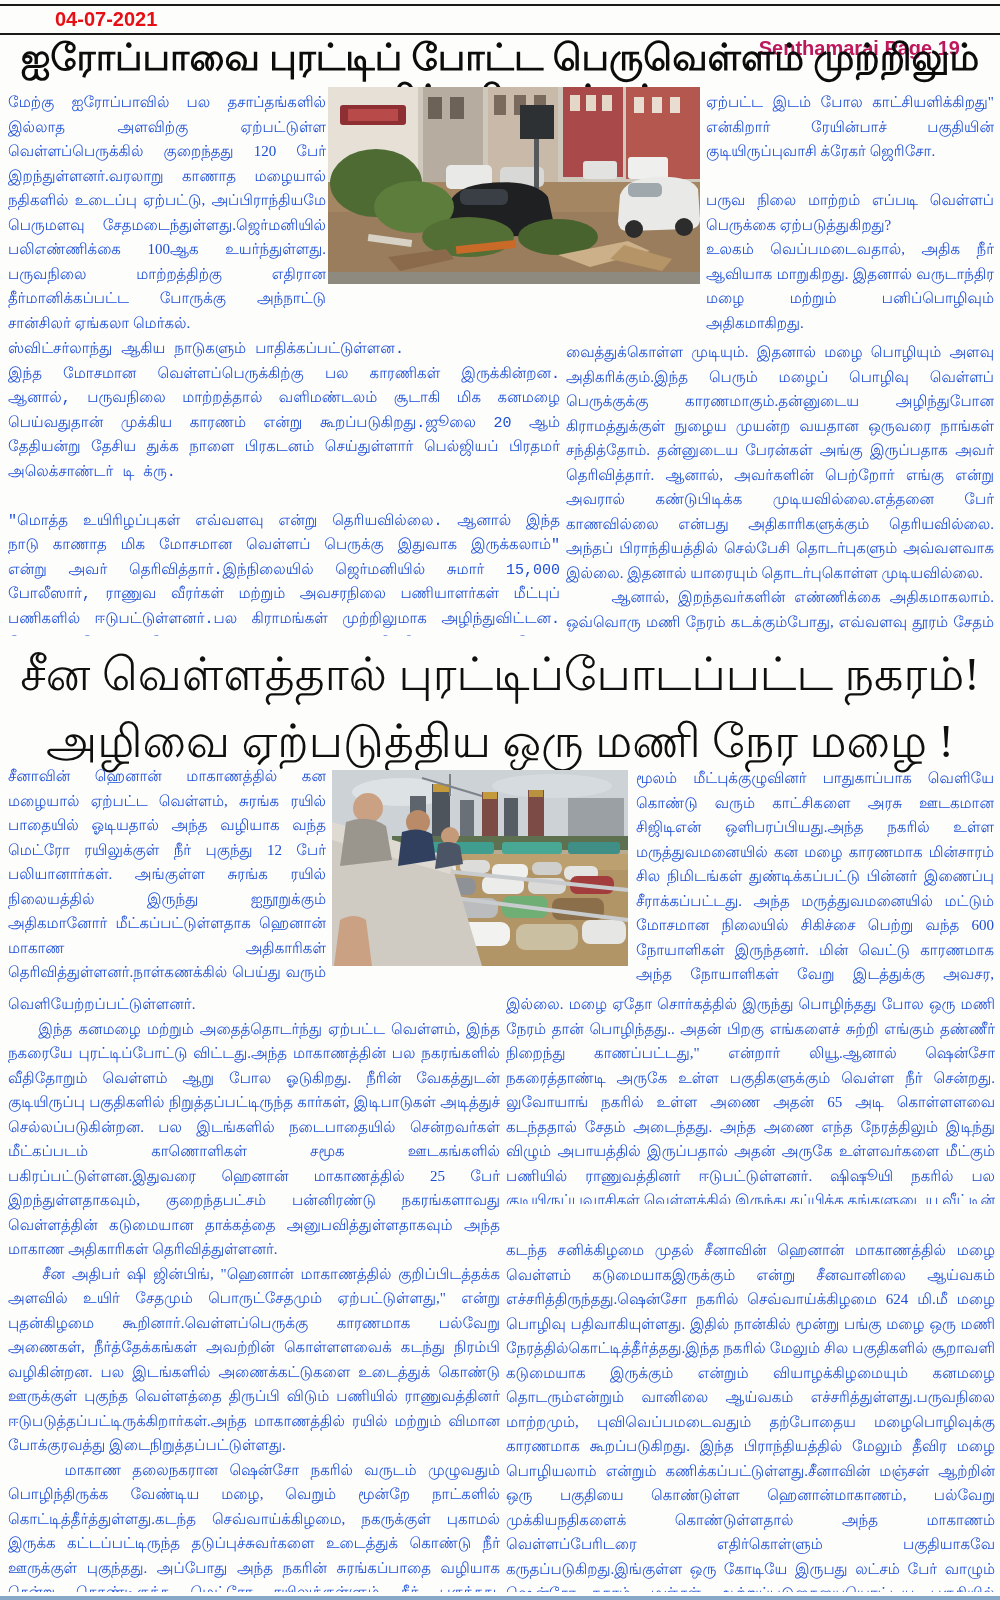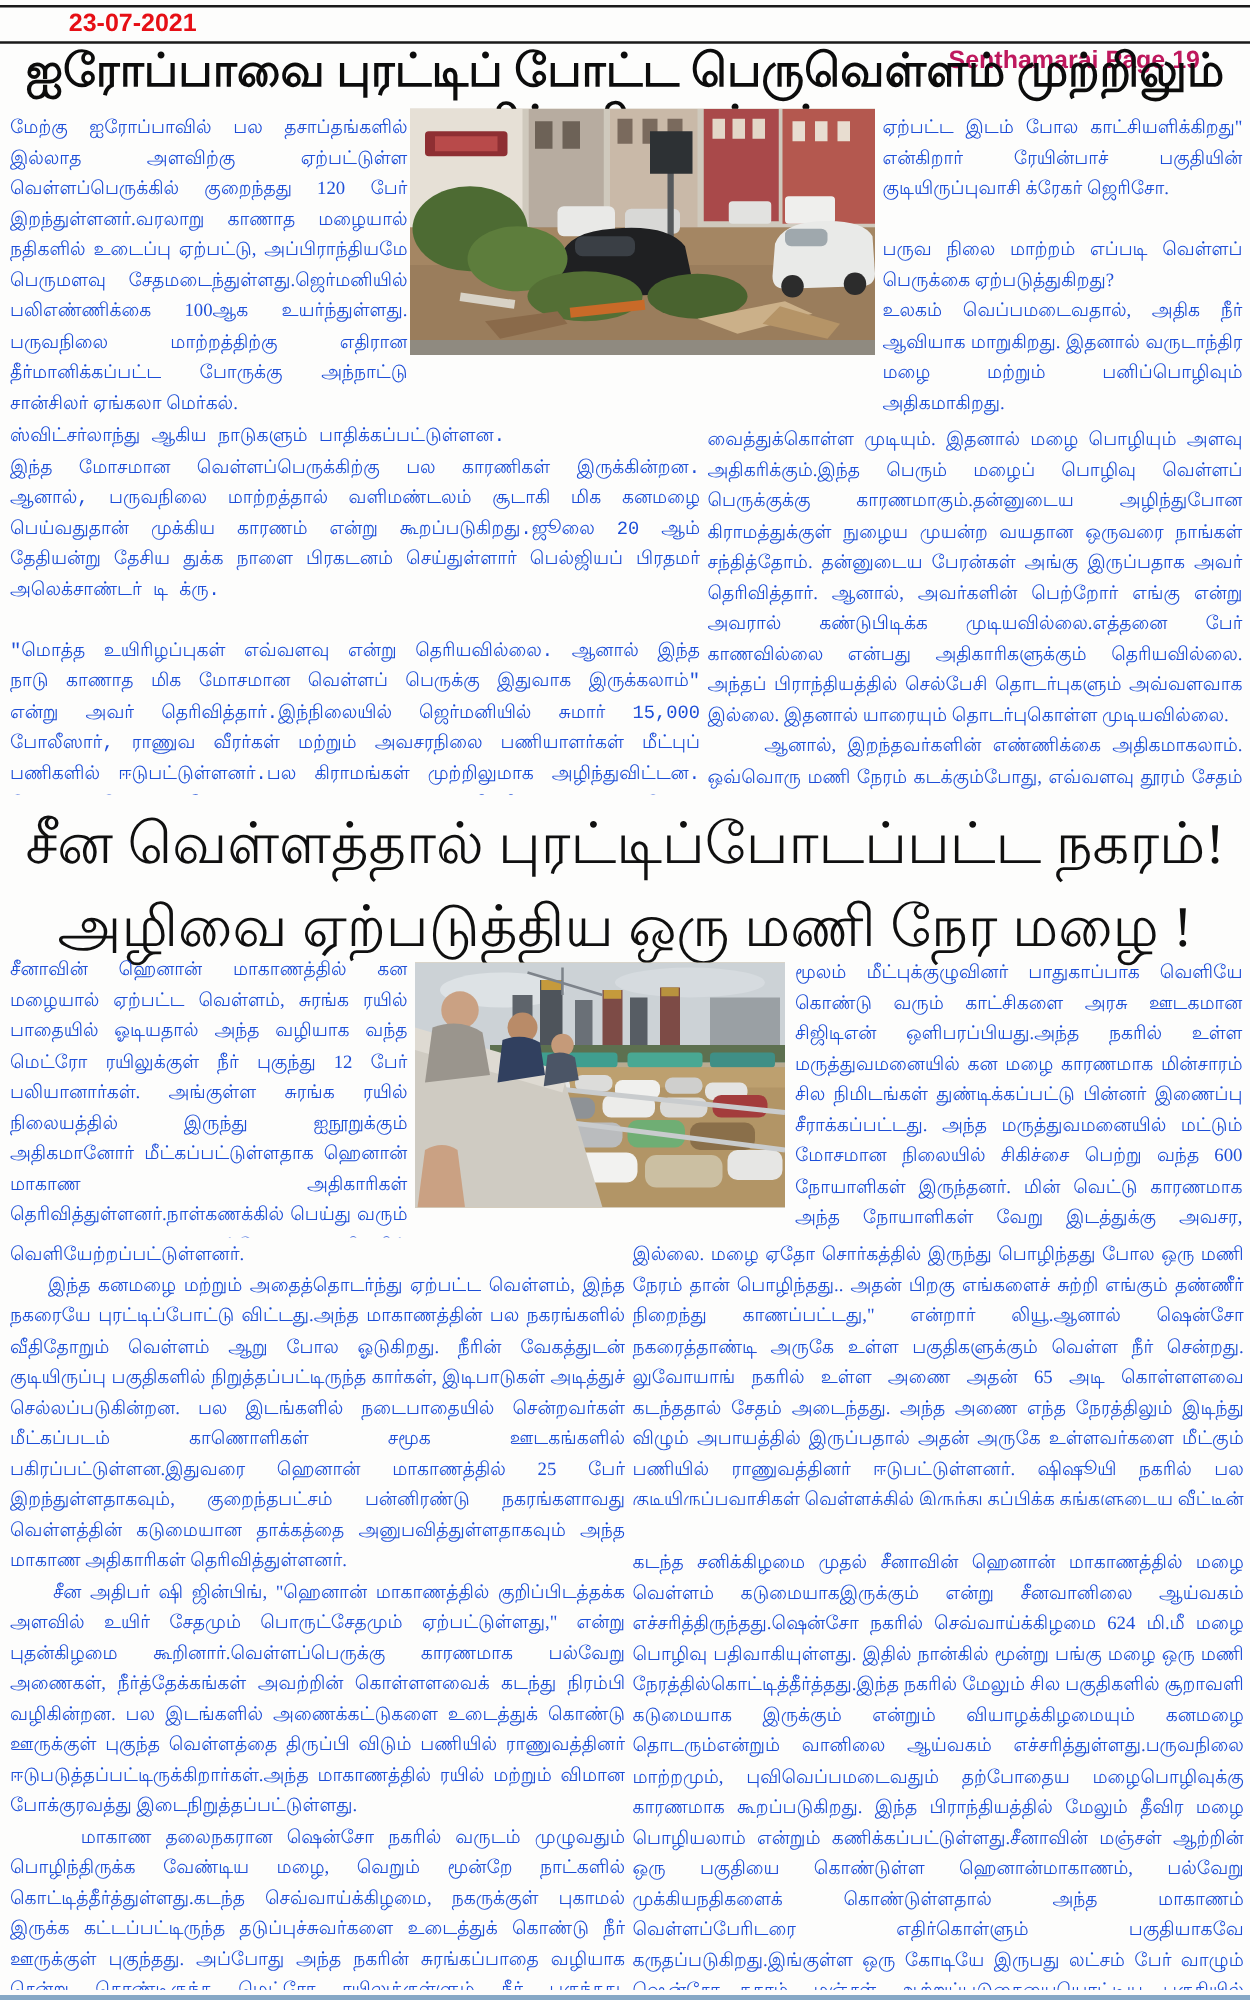--- a/index.html
+++ b/index.html
@@ -30,21 +30,21 @@
   .photo{position:absolute;overflow:hidden;background:#b9ab91;}
   .photo svg{display:block;}
   .bottom-rule{position:absolute;left:0;bottom:0;width:1000px;height:4px;background:#86a8c6;}
 </style>
 </head>
 <body>
 
 <div class="page">
 
   <div class="rule" style="top:4px;height:2px;"></div>
-  <div class="masthead-date">23-07-2021</div>
+  <div class="masthead-date">04-07-2021</div>
   <div class="masthead-paper">Senthamarai  Page 19</div>
   <div class="rule" style="top:33px;height:2px;"></div>
 
   <div class="headline1">ஐரோப்பாவை புரட்டிப் போட்ட பெருவெள்ளம் முற்றிலும் அழிந்த கிராமங்கள்</div>
 
   <div class="col" style="left:8px;top:90px;width:318px;height:245px;">மேற்கு ஐரோப்பாவில் பல தசாப்தங்களில் இல்லாத அளவிற்கு ஏற்பட்டுள்ள வெள்ளப்பெருக்கில் குறைந்தது 120 பேர் இறந்துள்ளனர்.வரலாறு காணாத மழையால் நதிகளில் உடைப்பு ஏற்பட்டு, அப்பிராந்தியமே பெருமளவு சேதமடைந்துள்ளது.ஜெர்மனியில் பலிஎண்ணிக்கை 100ஆக உயர்ந்துள்ளது. பருவநிலை மாற்றத்திற்கு எதிரான தீர்மானிக்கப்பட்ட போருக்கு அந்நாட்டு சான்சிலர் ஏங்கலா மெர்கல்.
 
 பெல்ஜியத்தில் குறைந்தது 20 பேர் இறந்துள்ளனர். நெதர்லாந்து, லக்சம்பர்க்,</div>
 
   <div class="photo" style="left:328px;top:87px;width:372px;height:197px;">

